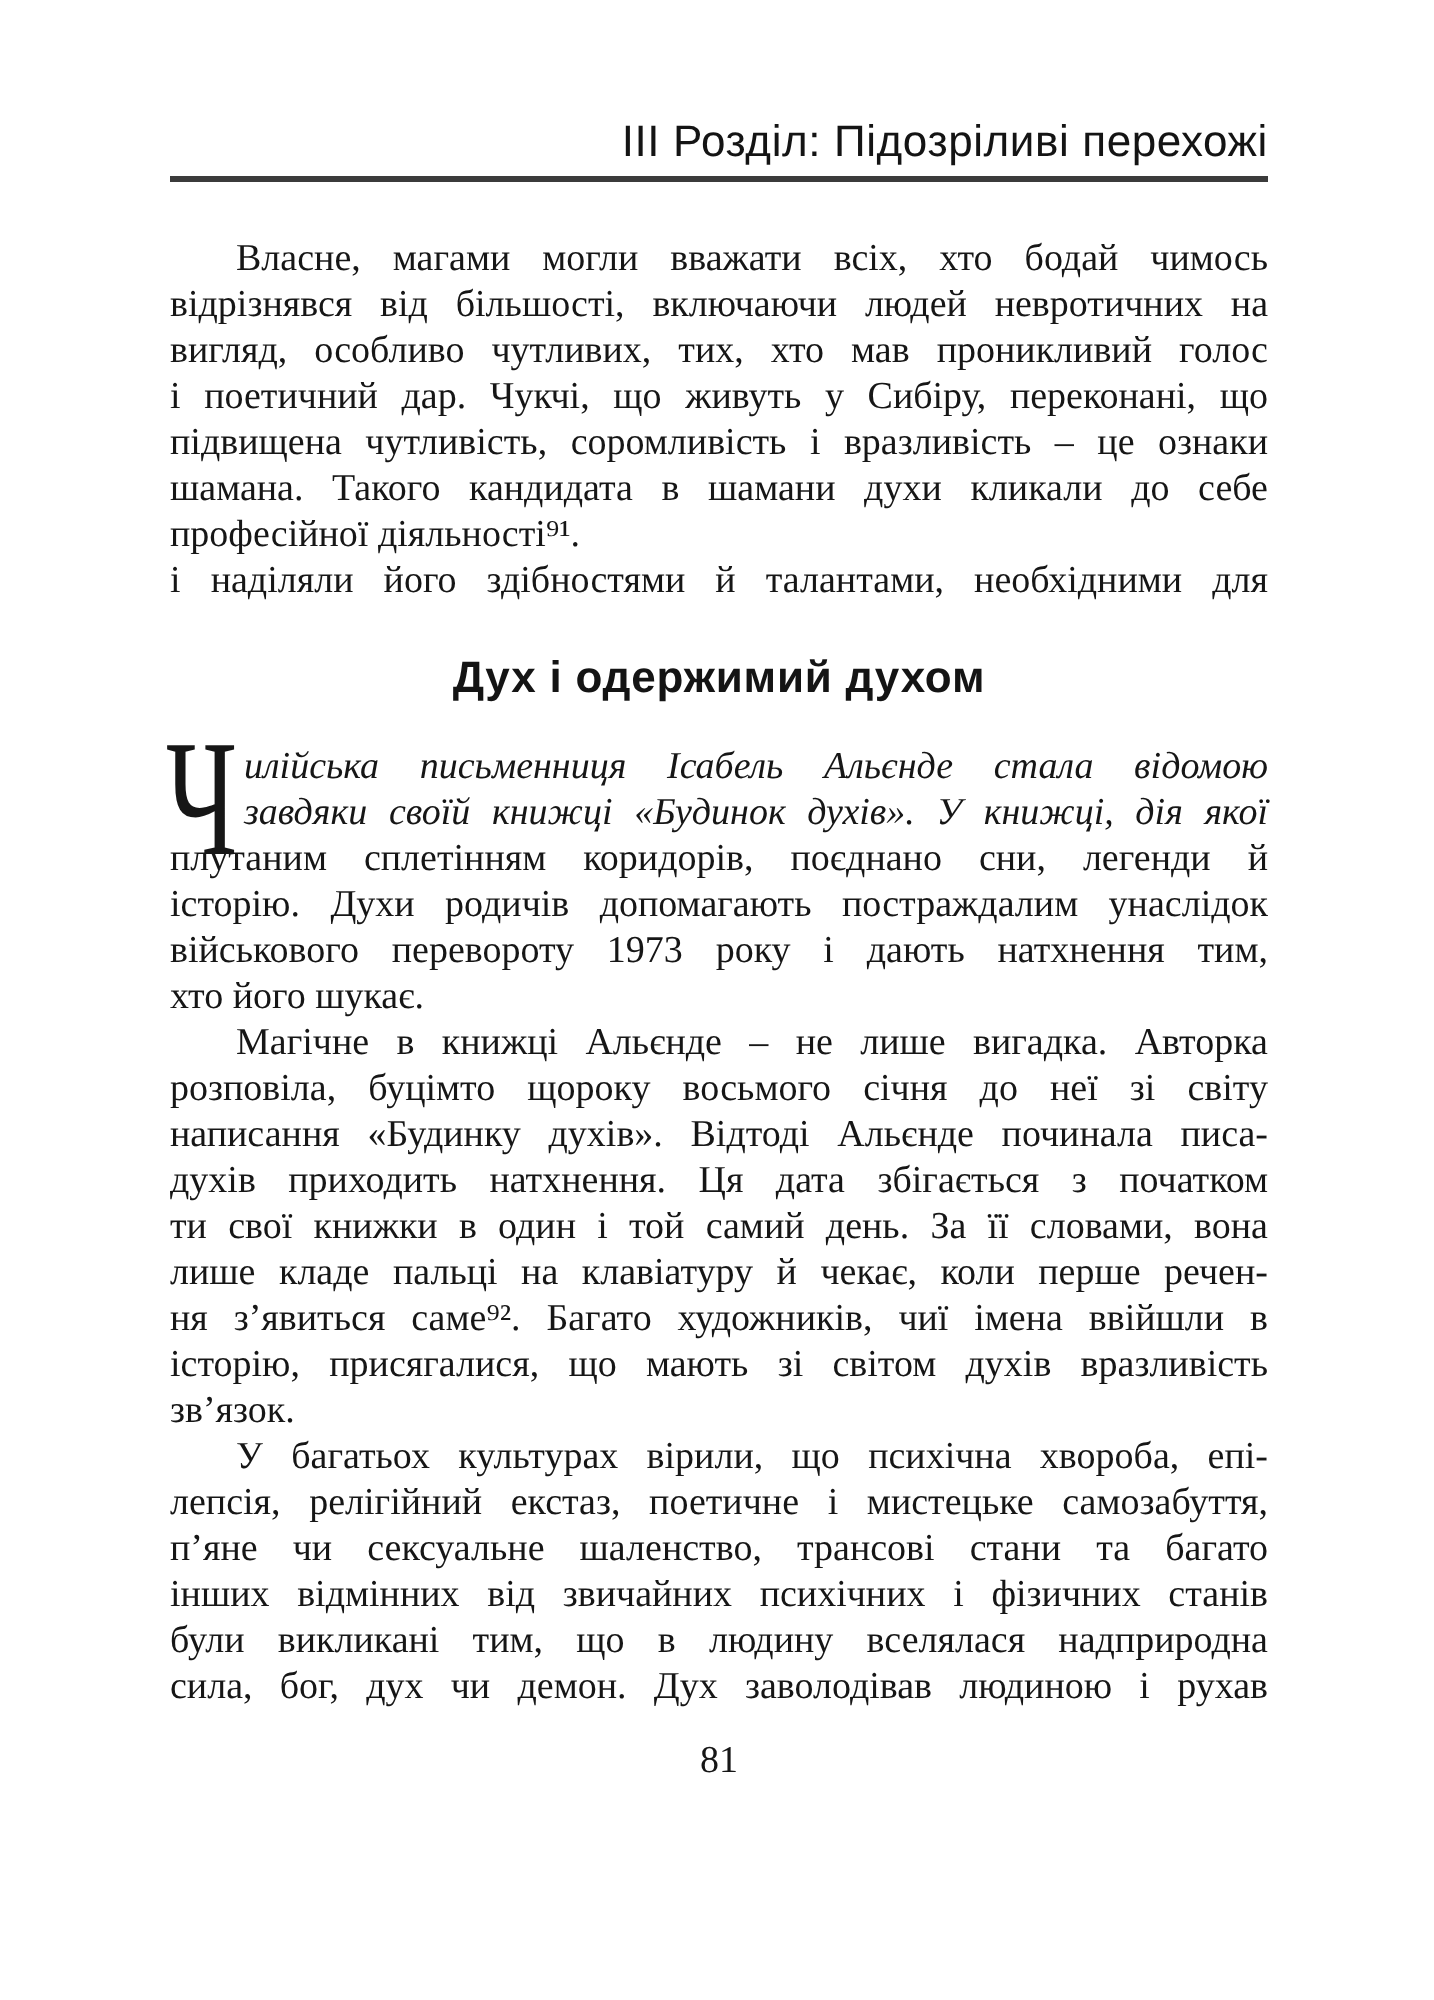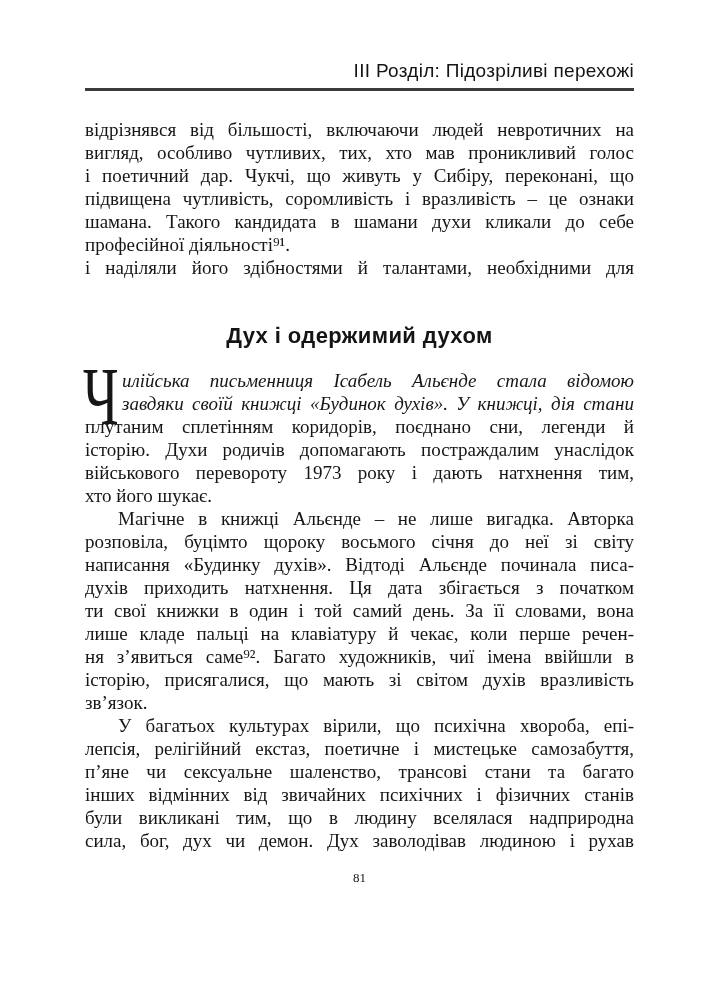--- a/index.html
+++ b/index.html
@@ -9,87 +9,88 @@
     margin:0 auto;
     background:var(--background,#ffffff);
     color:var(--text,#161616);
     font-family:"Liberation Serif","DejaVu Serif",serif;
     overflow:hidden;
   }
   .running-head {
     position:absolute; top:61px; left:85px; width:549px;
     text-align:right;
     font-family:"Liberation Sans","DejaVu Sans",sans-serif;
-    font-size:19px; line-height:20px; letter-spacing:0.3px;
+    font-size:22px; line-height:20px; letter-spacing:0.3px;
     color:var(--heading,#1f1f1f);
   }
   .header-rule {
     position:absolute; top:88px; left:85px; width:549px; height:3px;
     background:var(--rule,#3b3b3b);
   }
   .body-text {
     position:absolute; top:118px; left:85px; width:549px;
     font-size:19px;
   }
   .line {
     height:23px; line-height:23px;
     text-align:justify; text-align-last:justify;
     white-space:nowrap; overflow:visible;
   }
   .line.lastline { text-align-last:left; }
   .line.indent { text-indent:33px; }
   .section-heading {
-    margin:44px 0 20px 0;
+    margin:24px 0 20px 0;
     text-align:center;
     font-family:"Liberation Sans","DejaVu Sans",sans-serif;
     font-weight:bold; font-size:22px; line-height:26px;
     letter-spacing:0.4px;
     color:var(--heading,#111111);
   }
   .para { margin:0; }
   .para-dropcap { position:relative; }
   .para-dropcap .dc-offset { margin-left:37px;font-style:italic; }
   .drop-cap {
     position:absolute; left:-2px; top:-14px;
     font-size:83px; line-height:1;
     transform:scaleX(0.66); transform-origin:0 0;
     color:var(--text,#161616);
   }
   .page-number {
     margin-top:14px;
     text-align:center;
-    font-size:13px; line-height:23px;
+    font-size:19px; line-height:23px;
   }
 </style>
 </head>
 <body>
 
 <div class="page">
 
   <div class="running-head">ІІІ Розділ: Підозріливі перехожі</div>
   <div class="header-rule"></div>
 
   <div class="body-text">
 
     <div class="para">
+      <div class="line indent">Власне, магами могли вважати всіх, хто бодай чимось</div>
       <div class="line">відрізнявся від більшості, включаючи людей невротичних на</div>
       <div class="line">вигляд, особливо чутливих, тих, хто мав проникливий голос</div>
       <div class="line">і поетичний дар. Чукчі, що живуть у Сибіру, переконані, що</div>
       <div class="line">підвищена чутливість, соромливість і вразливість – це ознаки</div>
       <div class="line">шамана. Такого кандидата в шамани духи кликали до себе</div>
       <div class="line lastline">професійної діяльності⁹¹.</div>
       <div class="line">і наділяли його здібностями й талантами, необхідними для</div>
     </div>
 
     <div class="section-heading">Дух і одержимий духом</div>
 
     <div class="para para-dropcap">
       <span class="drop-cap">Ч</span>
       <div class="line dc-offset">илійська письменниця Ісабель Альєнде стала відомою</div>
-      <div class="line dc-offset">завдяки своїй книжці «Будинок духів». У книжці, дія стани</div>
+      <div class="line dc-offset">завдяки своїй книжці «Будинок духів». У книжці, дія якої</div>
       <div class="line">плутаним сплетінням коридорів, поєднано сни, легенди й</div>
       <div class="line">історію. Духи родичів допомагають постраждалим унаслідок</div>
       <div class="line">військового перевороту 1973 року і дають натхнення тим,</div>
       <div class="line lastline">хто його шукає.</div>
     </div>
 
     <div class="para">
       <div class="line indent">Магічне в книжці Альєнде – не лише вигадка. Авторка</div>
       <div class="line">розповіла, буцімто щороку восьмого січня до неї зі світу</div>
       <div class="line">написання «Будинку духів». Відтоді Альєнде починала писа-</div>

